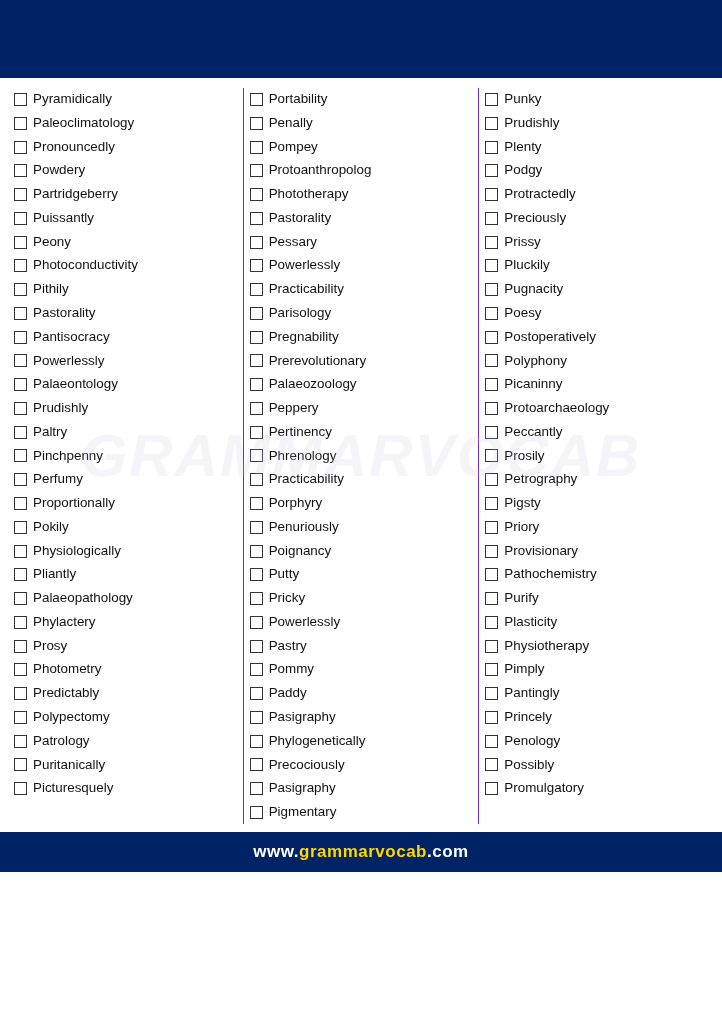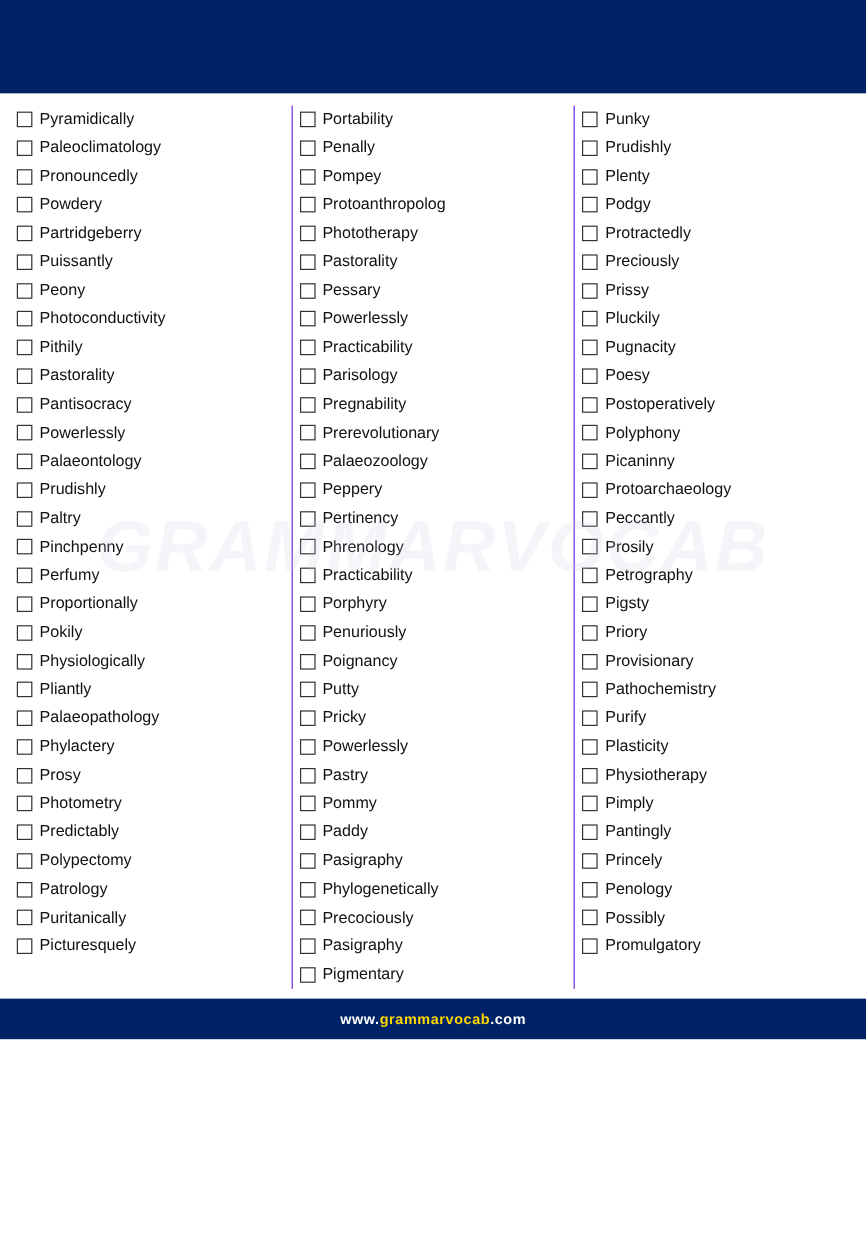--- a/index.html
+++ b/index.html
@@ -73,21 +73,21 @@
       background: #fff;
     }
     .word-text {
       font-size: 13.4px;
     }
     .footer {
       background: #002366;
       text-align: center;
       padding: 10px;
       color: #fff;
-      font-size: 12px;
+      font-size: 17px;
       font-weight: bold;
       letter-spacing: 0.5px;
     }
     .footer span.yellow {
       color: #FFD700;
     }
   </style>
 </head>
 <body>
 

